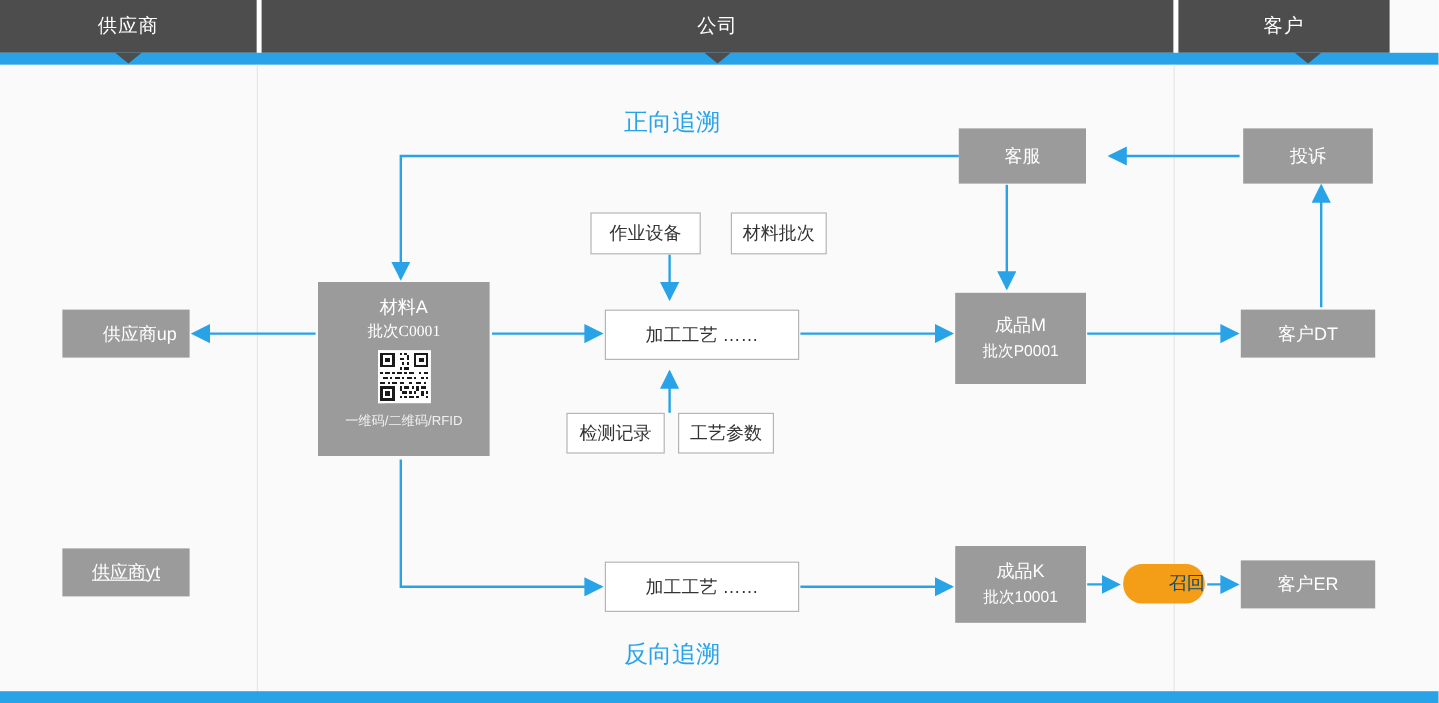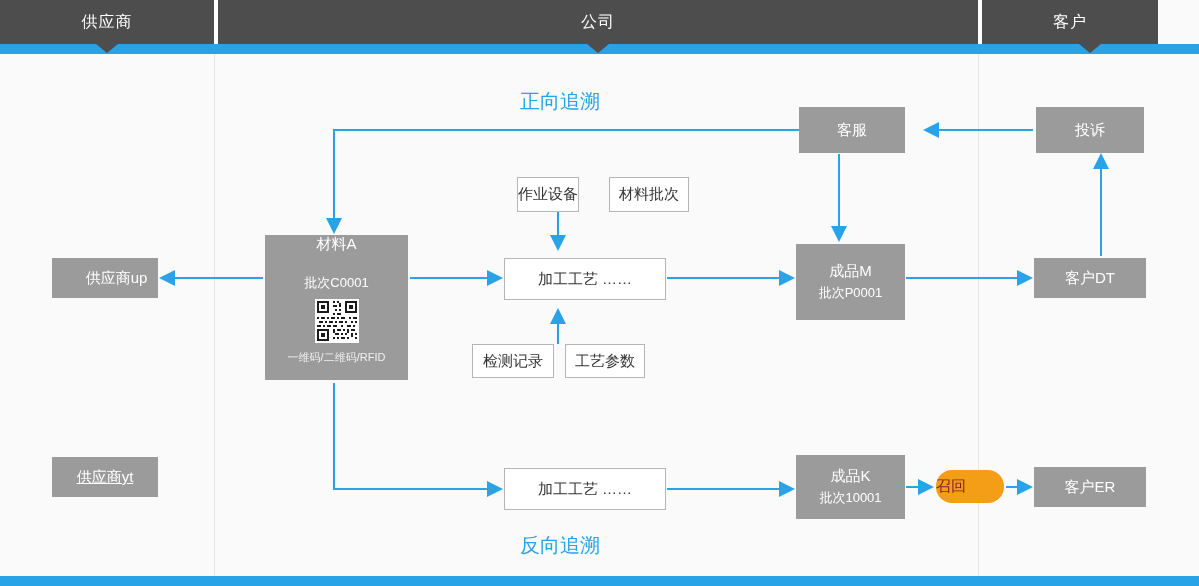--- a/index.html
+++ b/index.html
@@ -97,45 +97,46 @@
     color: #333333;
     font-size: 15px;
     display: flex;
     align-items: center;
     justify-content: center;
     box-sizing: border-box;
   }
   .pill {
     position: absolute;
     background: #f49d16;
-    color: #7f1d1d;
+    color: #0c4a6e;
     border-radius: 16px;
     font-size: 15px;
     display: flex;
     align-items: center;
-    justify-content: flex-start;
+    justify-content: flex-end;
     box-sizing: border-box;
   }
 
   
   #material-a {
     position: absolute;
     left: 265px;
     top: 235px;
     width: 143px;
     height: 145px;
     background: #9b9b9b;
     color: #ffffff;
     box-sizing: border-box;
     display: flex;
     flex-direction: column;
     align-items: center;
+    padding-top: 12px;
   }
   #material-a .t1 { font-size: 15px; }
-  #material-a .t2 { font-size: 13px; margin-top: 20px; }
+  #material-a .t2 { font-size: 13px; margin-top: 1px; font-family: Liberation Serif, serif; }
   #material-a .code-note { font-size: 11px; margin-top: 7px; color: #f0f0f0; }
   .qr {
     width: 44px;
     height: 44px;
     margin-top: 7px;
     background:
       linear-gradient(90deg, #fff 0 6px, transparent 6px 100%),
       linear-gradient(180deg, #fff 0 6px, transparent 6px 100%);
     position: relative;
     background-color: #ffffff;
@@ -297,21 +298,21 @@
             <rect x="11" y="19" width="1" height="1"></rect>
             <rect x="13" y="19" width="2" height="1"></rect>
           <rect x="16" y="19" width="1" height="1"></rect>
             <rect x="20" y="19" width="1" height="1"></rect>
         </g>
       </svg>
     </div>
     <div class="code-note">一维码/二维码/RFID</div>
   </div>
 
-  <div class="box-white" style="left:517px; top:177px; width:62px; height:35px;">
+  <div class="box-white" style="left:492px; top:177px; width:92px; height:35px;">
     <span>作业设备</span>
   </div>
   <div class="box-white" style="left:609px; top:177px; width:80px; height:35px;">
     <span>材料批次</span>
   </div>
   <div class="box-white" style="left:472px; top:344px; width:82px; height:34px;">
     <span>检测记录</span>
   </div>
   <div class="box-white" style="left:565px; top:344px; width:80px; height:34px;">
     <span>工艺参数</span>

